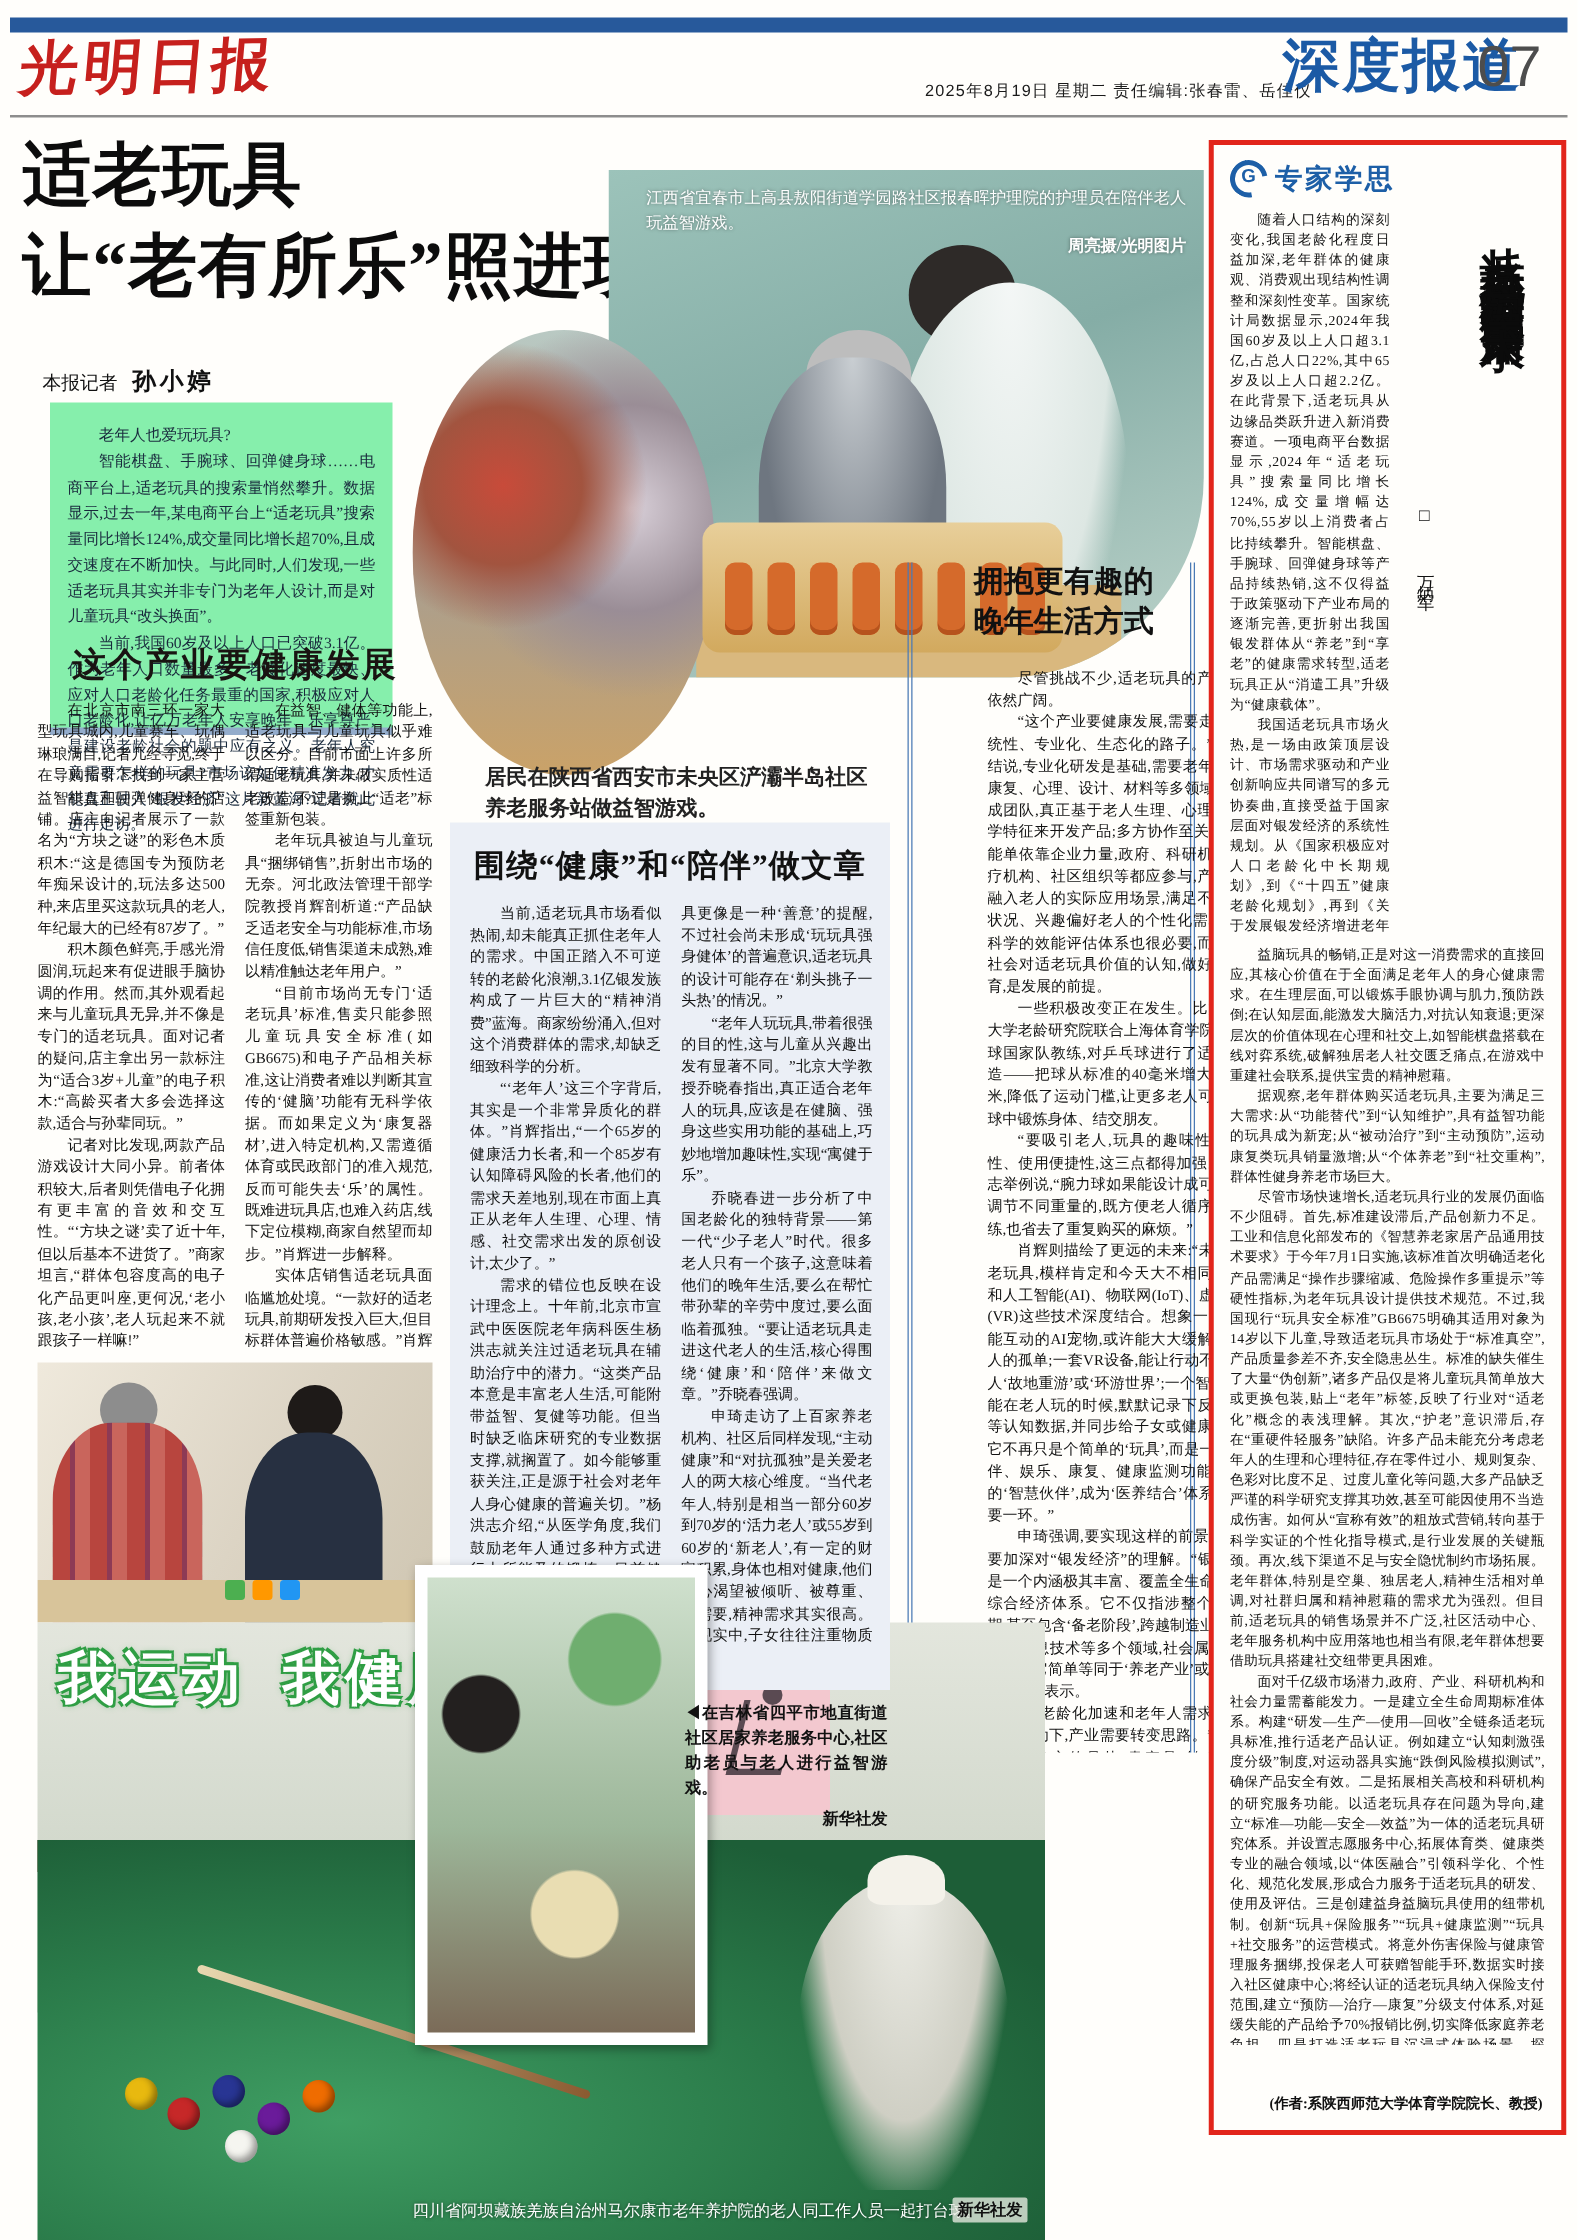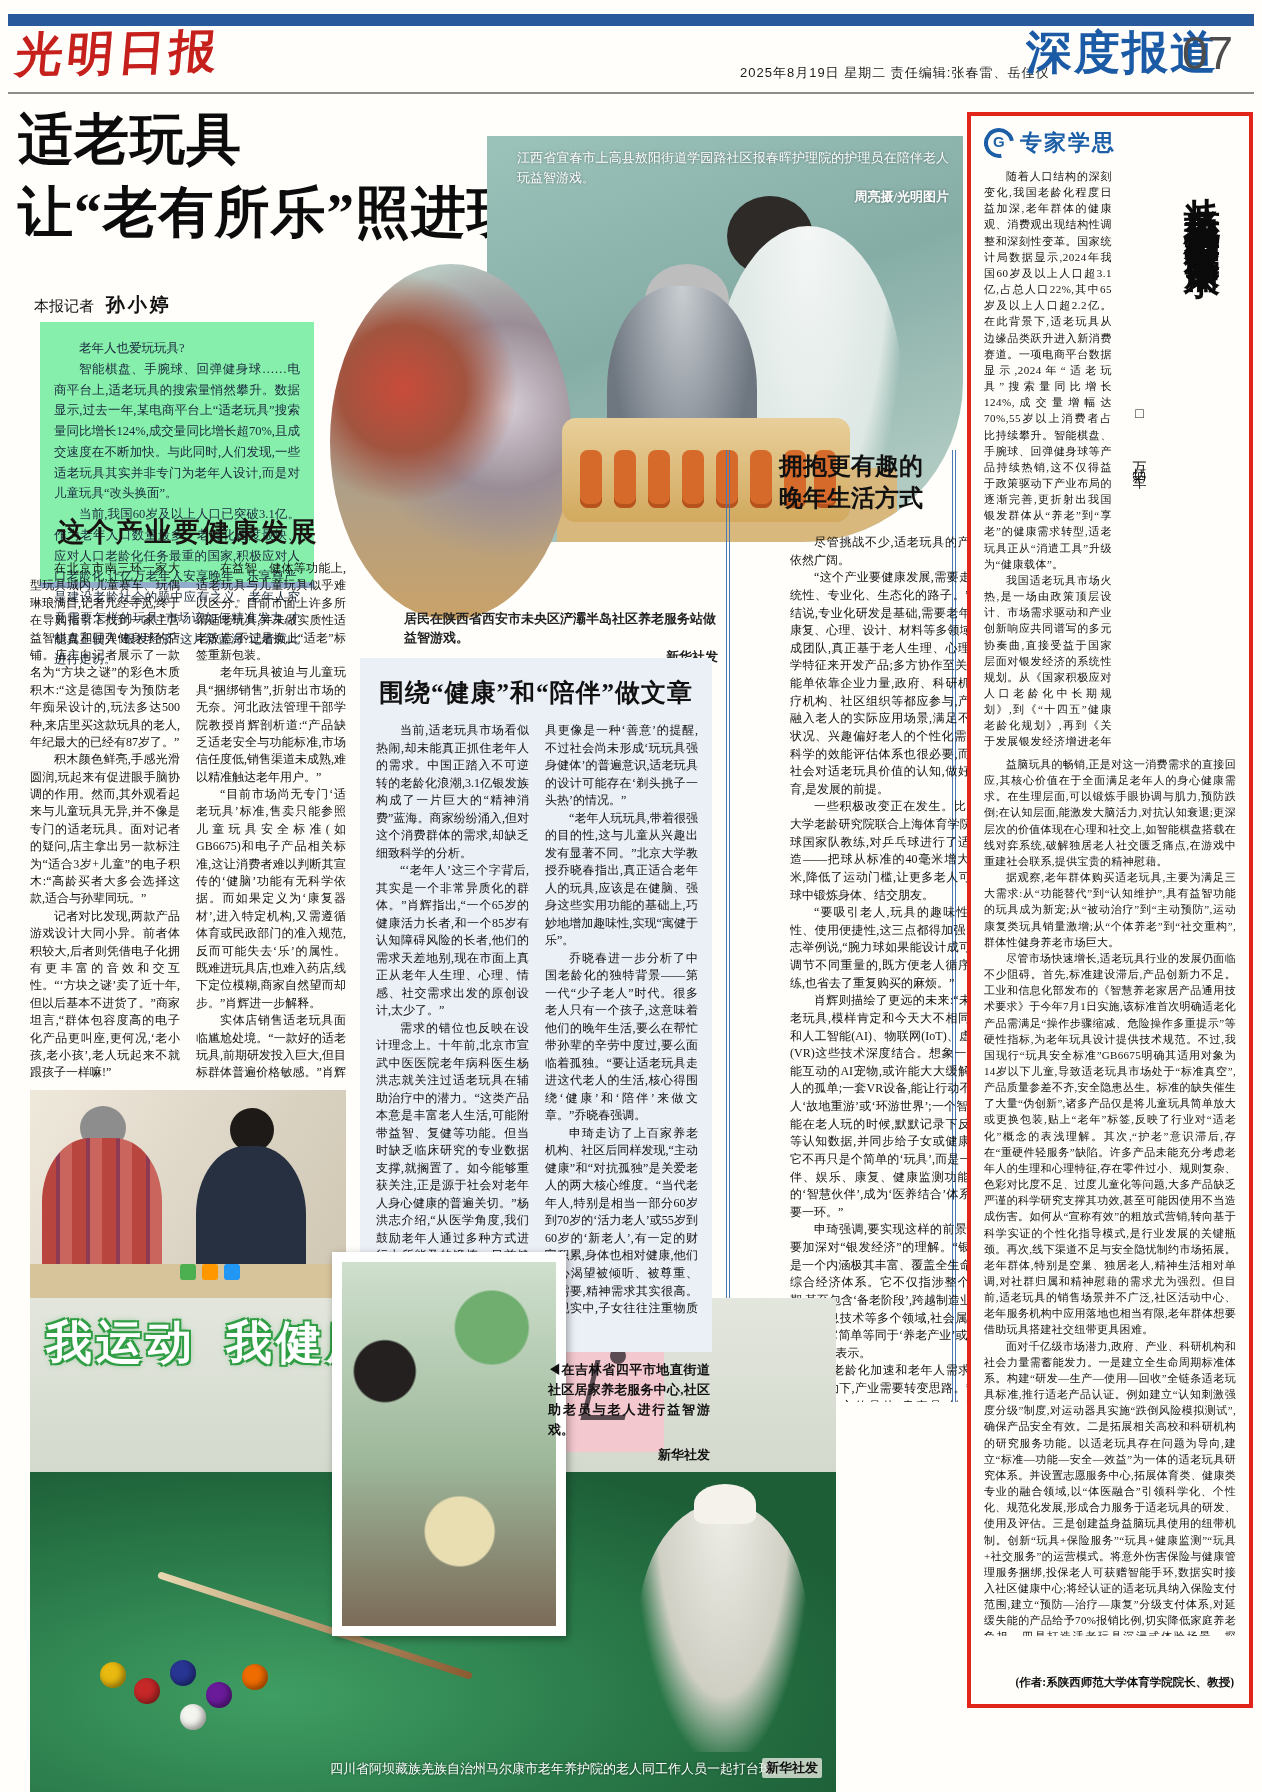--- a/index.html
+++ b/index.html
@@ -89,21 +89,21 @@
   .pool-man .cap { position:absolute; left:56px; top:-18px; width:62px; height:40px; background:#f4f2ea; border-radius:50% 50% 20% 20%; }
   .pool-caption { position:absolute; left:300px; bottom:14px; color:#fff; font-size:13px; text-shadow:0 0 3px rgba(0,0,0,.6); }
   .pool-credit { position:absolute; right:14px; bottom:14px; color:#101010; font-weight:bold; font-size:13px;
       background:rgba(240,240,232,.75); padding:1px 4px; border-radius:2px; }
 
   
   .s1-head { left:30px; top:514px; width:316px; text-align:center; font-size:27px; font-weight:900;
              letter-spacing:2px; color:#191412; }
   .s1-body { left:30px; top:560px; width:316px; height:526px; overflow:hidden;
              column-count:2; column-gap:16px; font-size:12px; line-height:1.45; }
-  .mid-caption { left:404px; top:610px; width:314px; font-size:13px; line-height:1.45; font-weight:bold; color:#222; }
+  .mid-caption { left:388px; top:610px; width:314px; font-size:17px; line-height:1.45; font-weight:bold; color:#222; }
   .mid-caption .cr { display:block; text-align:right; }
   .s2-panel { left:360px; top:658px; width:352px; height:694px; background:#ebeff6; z-index:1; }
   .s2-head { left:366px; top:676px; width:340px; text-align:center; font-size:25px; font-weight:900; letter-spacing:1px; z-index:2; }
   .s2-body { left:376px; top:722px; width:322px; height:616px; overflow:hidden; z-index:2;
              column-count:2; column-gap:16px; font-size:12px; line-height:1.46; }
   .jilin-caption { left:548px; top:1360px; width:162px; font-size:13px; font-weight:bold; line-height:1.55; z-index:7; }
   .jilin-caption .cr { display:block; text-align:right; margin-top:4px; }
   .s3-head { left:742px; top:450px; width:218px; text-align:center; font-size:24px; font-weight:900; line-height:1.35; }
   .s3-body { left:742px; top:534px; width:218px; height:868px; overflow:hidden;
              font-size:12px; line-height:1.47;margin-left:48px; }

